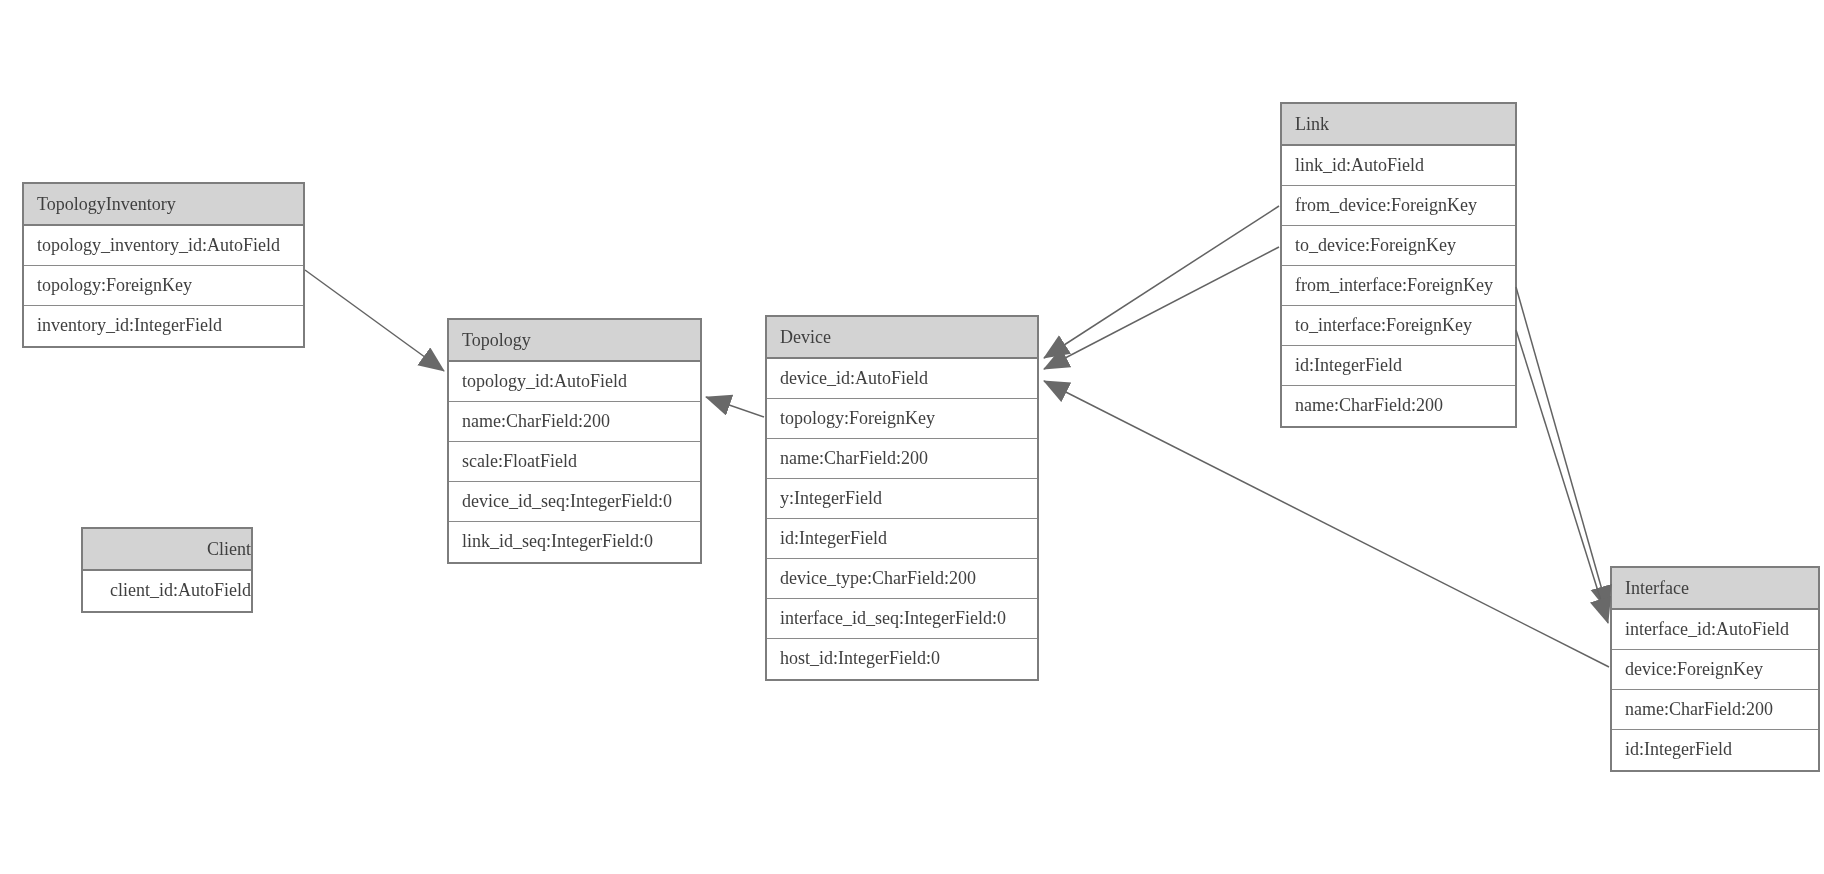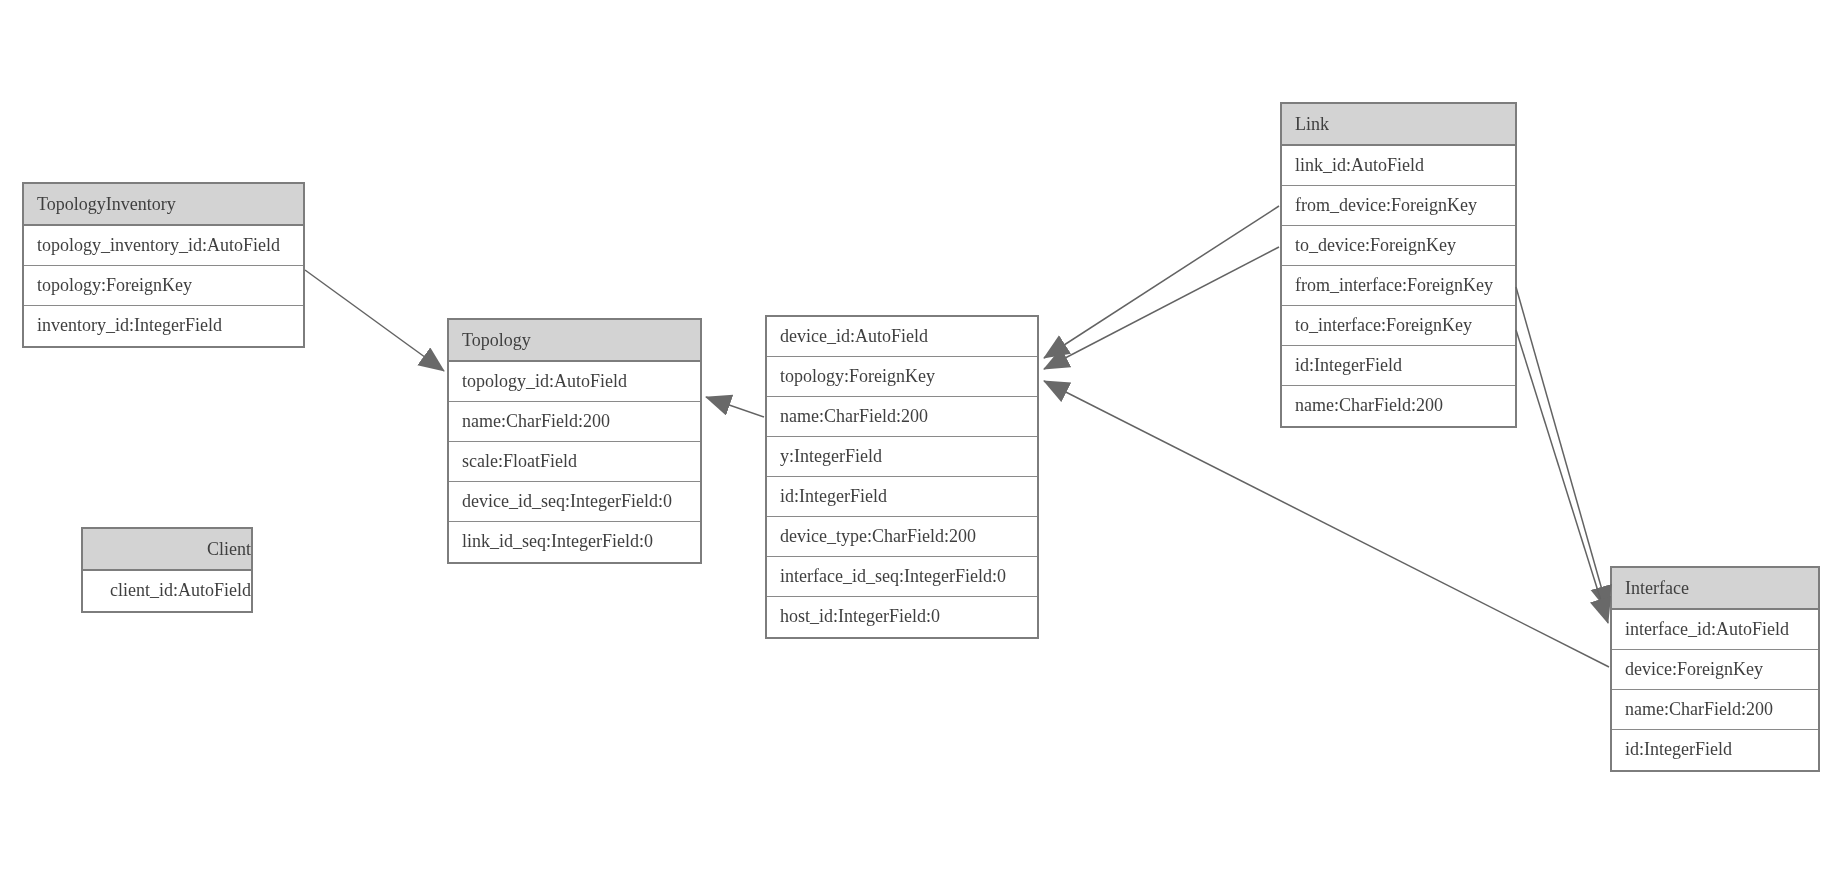--- a/index.html
+++ b/index.html
@@ -76,20 +76,21 @@
         <div class="entity-row">name:CharField:200</div>
         <div class="entity-row">scale:FloatField</div>
         <div class="entity-row">device_id_seq:IntegerField:0</div>
         <div class="entity-row">link_id_seq:IntegerField:0</div>
       </div>
       <div class="entity" style="left: 81px; top: 527px; width: 172px; text-align: right;">
         <div class="entity-header">Client</div>
         <div class="entity-row">client_id:AutoField</div>
       </div>
       <div class="entity" style="left: 765px; top: 315px; width: 274px;">
+        <div class="entity-header">Device</div>
         <div class="entity-row">device_id:AutoField</div>
         <div class="entity-row">topology:ForeignKey</div>
         <div class="entity-row">name:CharField:200</div>
         <div class="entity-row">y:IntegerField</div>
         <div class="entity-row">id:IntegerField</div>
         <div class="entity-row">device_type:CharField:200</div>
         <div class="entity-row">interface_id_seq:IntegerField:0</div>
         <div class="entity-row">host_id:IntegerField:0</div>
       </div>
       <div class="entity" style="left: 1280px; top: 102px; width: 237px;">

